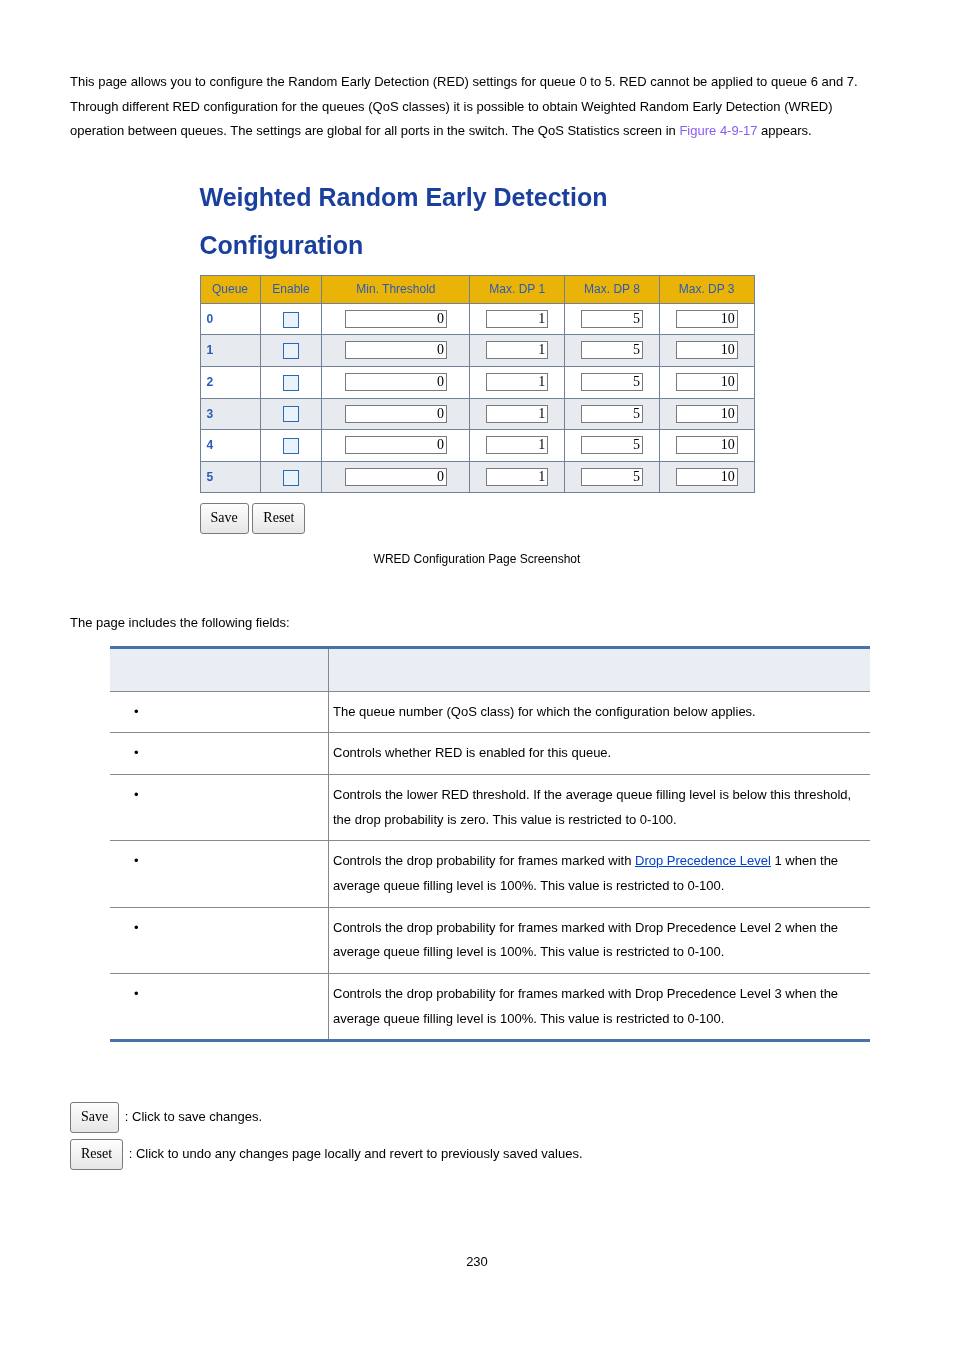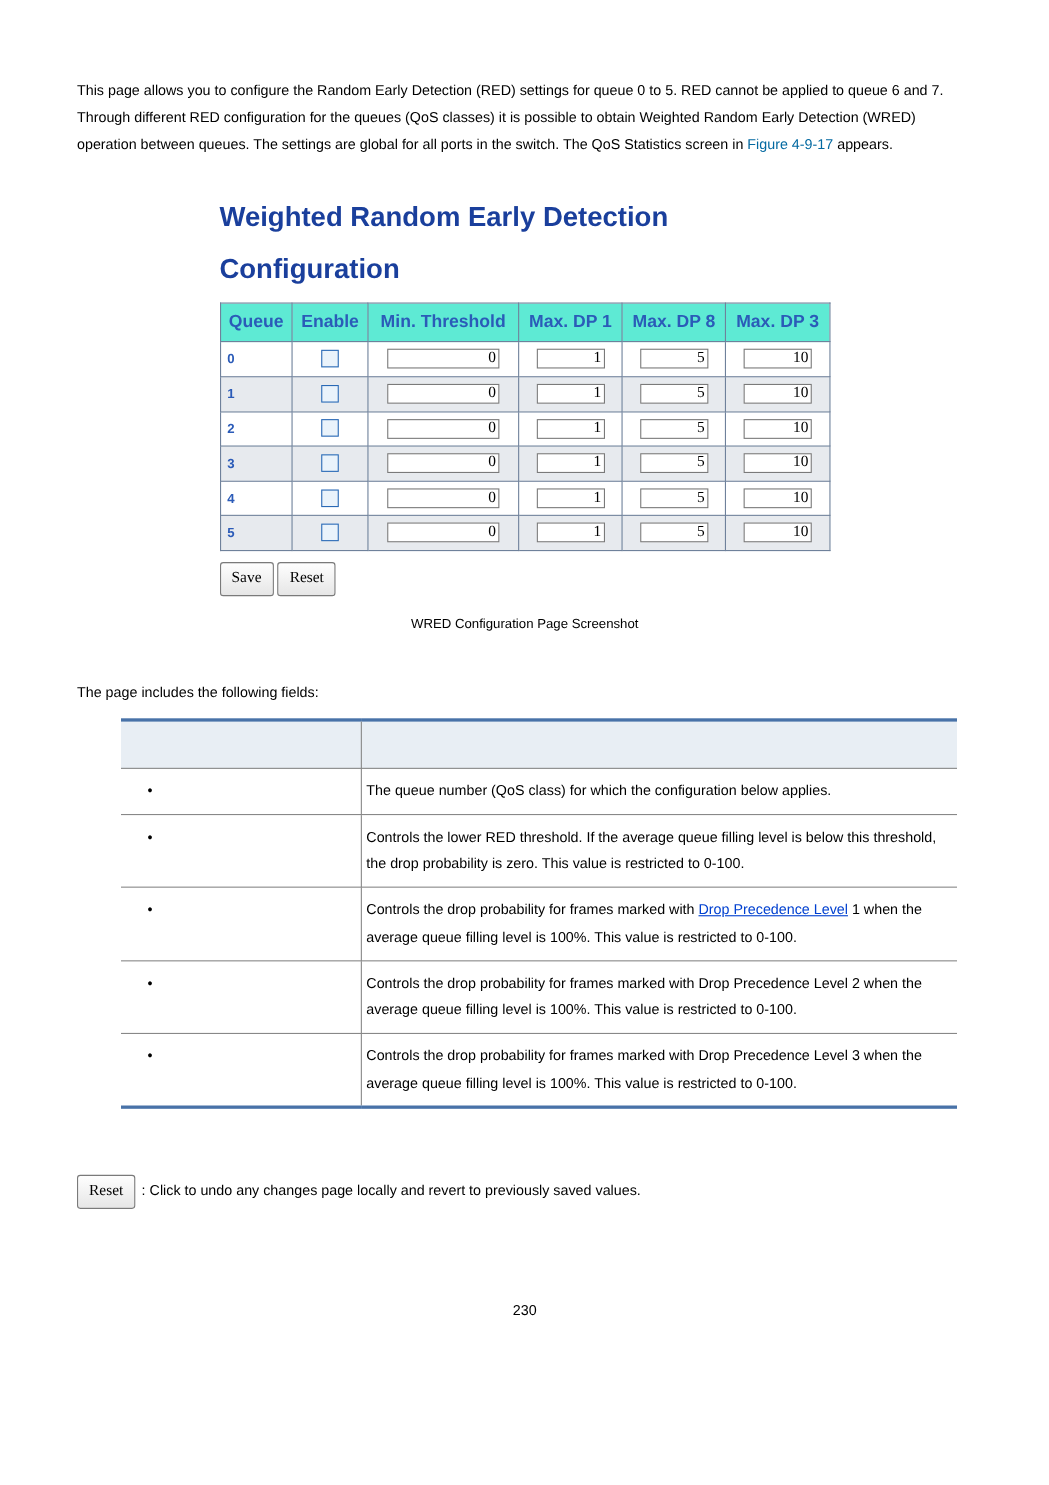--- a/index.html
+++ b/index.html
@@ -6,21 +6,21 @@
     font-family: Arial, Helvetica, sans-serif;
     font-size: 13px;
     color: #000;
     width: 954px;
     margin: 0;
     padding: 70px 70px 40px 70px;
     box-sizing: border-box;
     line-height: 1.9;
   }
   .intro { margin-bottom: 30px; }
-  .link { color: #0369a1; }
+  .link { color: #8b5cf6; }
   .screenshot {
     width: 555px;
     margin: 0 auto 10px auto;
   }
   .scr-title {
     color: #1a3f9c;
     font-size: 25px;
     font-weight: bold;
     margin-bottom: 6px;
   }
@@ -31,24 +31,24 @@
     font-family: "Times New Roman", serif;
   }
   .scr-table th, .scr-table td {
     border: 1px solid #6f819b;
     padding: 2px 4px;
     text-align: center;
     font-weight: normal;
   }
   .scr-table th {
     color: #2b5bb8;
-    font-weight: bold;
-    background: #5eead4;
+    font-weight: normal;
+    background: #eab308;
     font-family: Verdana, Arial, sans-serif;
-    font-size: 16px;
+    font-size: 12px;
   }
   .scr-table tbody tr:nth-child(even) td { background: #e7eaee; }
   .scr-table td.qcol {
     color: #2b5bb8;
     font-weight: bold;
     font-family: Verdana, Arial, sans-serif;
     font-size: 12px;
     text-align:left;
     padding-left:6px;
   }
@@ -200,37 +200,45 @@
         <td></td>
       </tr>
   </thead>
   <tbody id="fields-body">
       <tr>
         <td class="obj"><span class="bullet"></span></td>
         <td>The queue number (QoS class) for which the configuration below applies.</td>
       </tr>
       <tr>
         <td class="obj"><span class="bullet"></span></td>
+        <td>Controls whether RED is enabled for this queue.</td>
+      </tr>
+      <tr>
+        <td class="obj"><span class="bullet"></span></td>
         <td>Controls the lower RED threshold. If the average queue filling level is below this threshold, the drop probability is zero. This value is restricted to 0-100.</td>
       </tr>
       <tr>
         <td class="obj"><span class="bullet"></span></td>
         <td>Controls the drop probability for frames marked with <span class="underline-link">Drop Precedence Level</span> 1 when the average queue filling level is 100%. This value is restricted to 0-100.</td>
       </tr>
       <tr>
         <td class="obj"><span class="bullet"></span></td>
         <td>Controls the drop probability for frames marked with Drop Precedence Level 2 when the average queue filling level is 100%. This value is restricted to 0-100.</td>
       </tr>
       <tr>
         <td class="obj"><span class="bullet"></span></td>
         <td>Controls the drop probability for frames marked with Drop Precedence Level 3 when the average queue filling level is 100%. This value is restricted to 0-100.</td>
       </tr>
     </tbody>
 </table>
 
 <div class="buttons-section">
+  <p>
+    <span class="btn">Save</span>
+    <span>: Click to save changes.</span>
+  </p>
   <p>
     <span class="btn">Reset</span>
     <span>: Click to undo any changes page locally and revert to previously saved values.</span>
   </p>
 </div>
 
 <div class="pagenum">230</div>
 
 </body></html>

